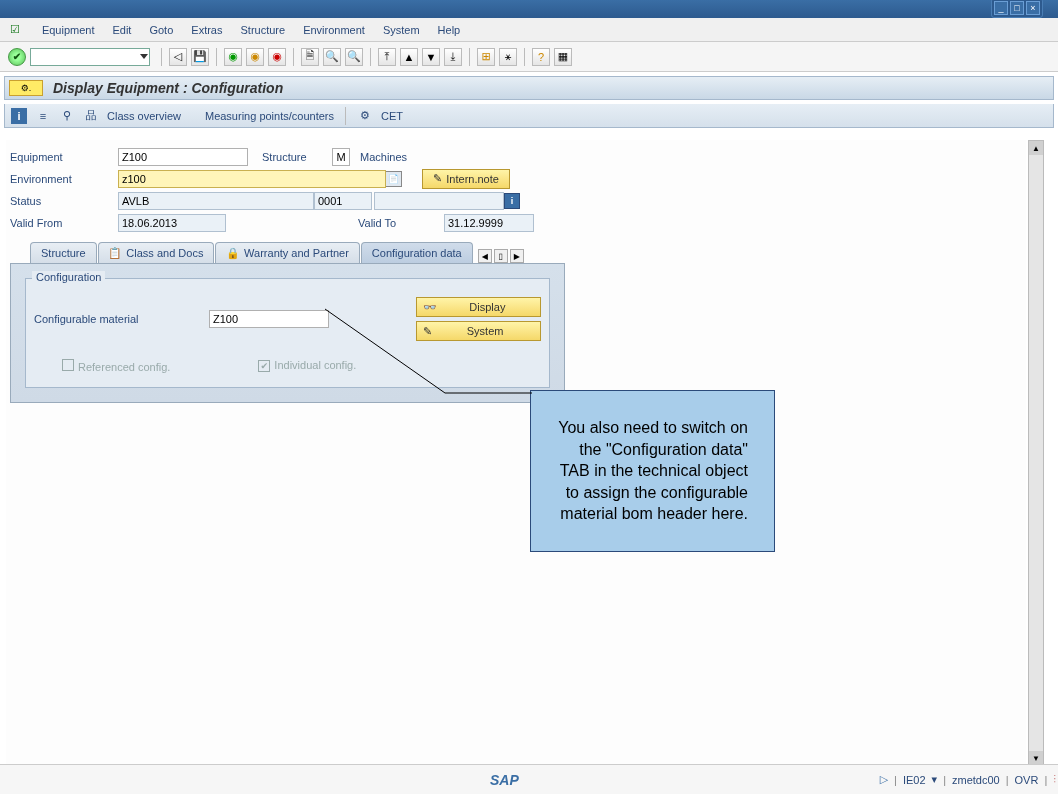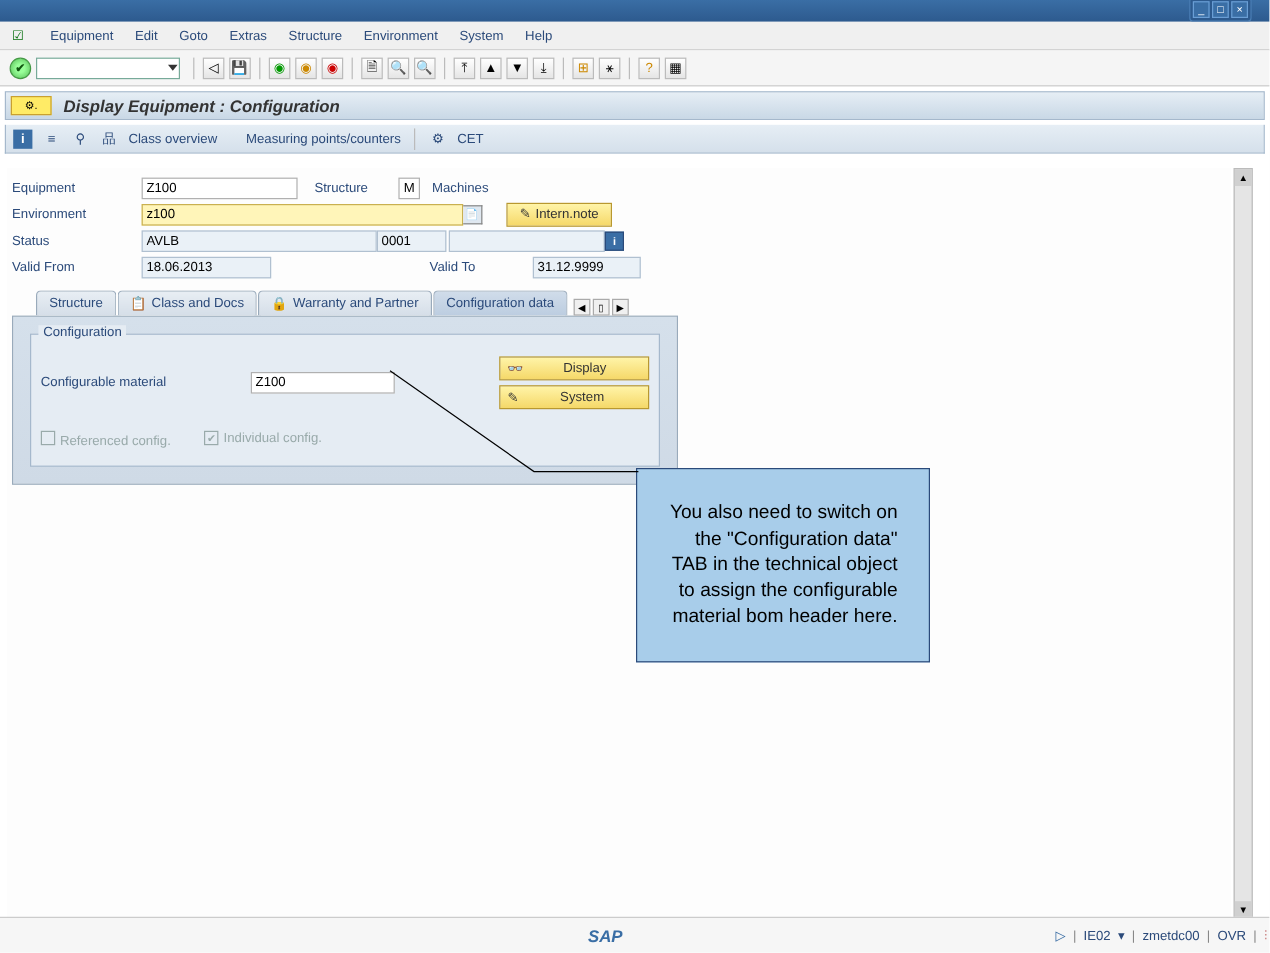--- a/index.html
+++ b/index.html
@@ -45,21 +45,21 @@
 .tab-nav { display: flex; gap: 2px; margin-left: 4px; }
 .tab-nav-btn { width: 14px; height: 14px; border: 1px solid #aaa; background: #f0f0f0; display: flex; align-items: center; justify-content: center; font-size: 8px; cursor: pointer; }
 
 .tab-pane { background: linear-gradient(#d5e0eb,#cfdae6); border: 1px solid #9ab; padding: 14px; width: 555px; }
 .groupbox { border: 1px solid #a5b8cc; background: #e5ecf3; padding: 8px 8px 14px 8px; position: relative; }
 .groupbox-title { position: absolute; top: -8px; left: 6px; background: #e5ecf3; padding: 0 4px; color: #2b4a7a; }
 .cfg-row { display: flex; align-items: center; margin-top: 10px; }
 .cfg-label { width: 175px; color: #2b4a7a; }
 .cfg-btns { margin-left: auto; display: flex; flex-direction: column; gap: 4px; }
 .cfg-btn { width: 125px; }
-.cfg-checks { display: flex; gap: 28px; margin-top: 18px; color: #9aa; }
+.cfg-checks { display: flex; gap: 88px; margin-top: 18px; color: #9aa; margin-left: 28px; }
 .chk { width: 12px; height: 12px; border: 1px solid #9aa; display: inline-flex; align-items: center; justify-content: center; margin-right: 4px; font-size: 9px; }
 
 .callout-line { position: absolute; pointer-events: none; z-index: 5; }
 .callout { position: absolute; left: 530px; top: 390px; width: 245px; background: #a8cdea; border: 1px solid #2b4a7a; padding: 26px; text-align: right; font-size: 16px; line-height: 1.35; }
 
 .scroll-right { position: absolute; right: 14px; top: 140px; bottom: 28px; width: 16px; background: #e5e5e5; border: 1px solid #bbb; }
 .scroll-arrow { width: 14px; height: 14px; background: #d0d0d0; display: flex; align-items: center; justify-content: center; font-size: 8px; cursor: pointer; }
 
 .statusbar { position: absolute; bottom: 0; left: 0; right: 0; height: 30px; background: #f6f6f6; border-top: 1px solid #ccc; display: flex; align-items: center; justify-content: flex-end; padding-right: 2px; gap: 6px; color: #2b4a7a; font-size: 11px; }
 .sap-logo { position: absolute; left: 490px; font-weight: bold; font-style: italic; color: #3a6ea5; font-size: 14px; }

